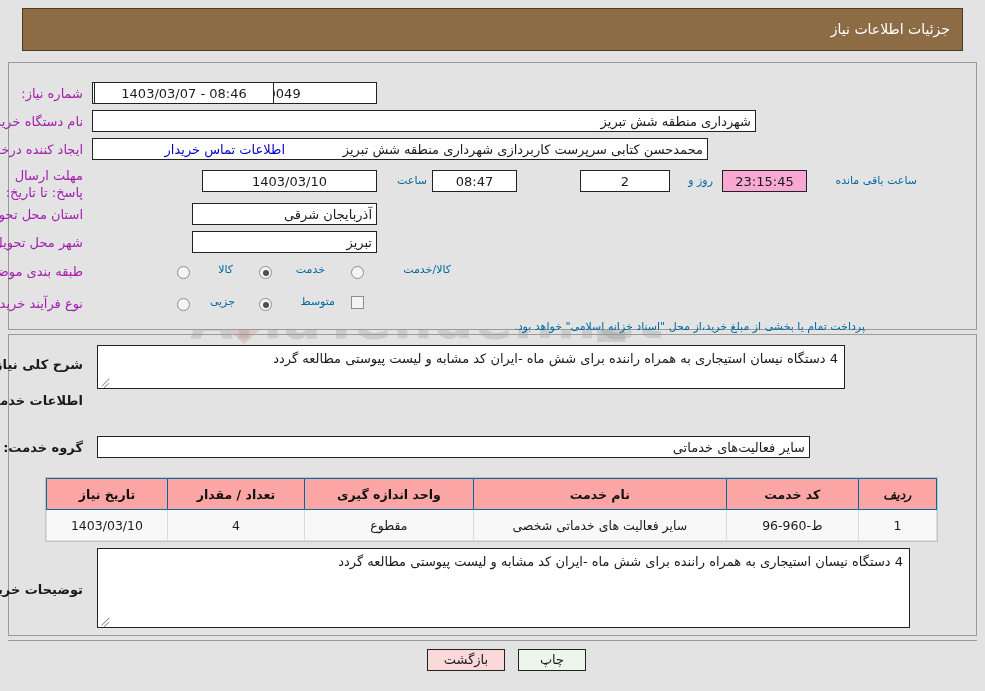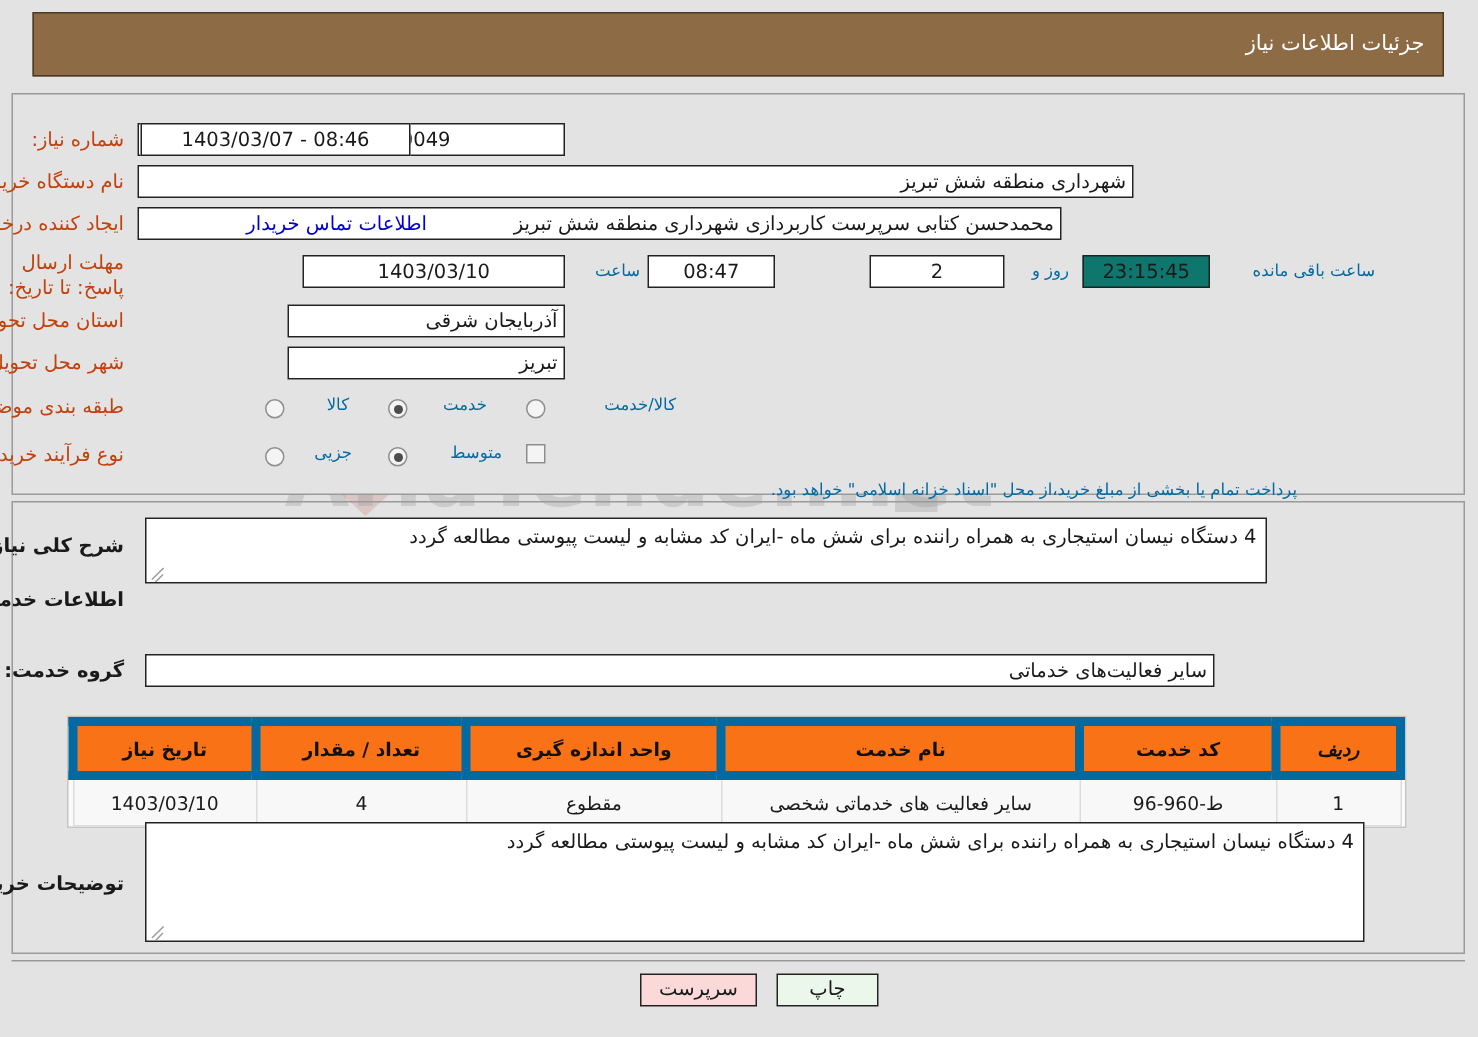--- a/index.html
+++ b/index.html
@@ -87,42 +87,42 @@
     box-sizing: border-box;
     z-index: 2;
   }
   .panel-top   { left: 8px; top: 62px;  width: 969px; height: 268px; }
   .panel-mid   { left: 8px; top: 334px; width: 969px; height: 302px; background: transparent; border-color:#9a9a9a; }
 
   
   .lbl {
     position: absolute;
     font-size: 13px;
-    color: #c2410c;
+    color: #a21caf;
     text-align: right;
     white-space: nowrap;
     z-index: 4;
   }
   .fld {
     position: absolute;
     border: 1px solid #222;
     background: #ffffff;
     box-sizing: border-box;
     font-size: 13px;
     color: #1a1a1a;
     padding: 1px 4px;
     line-height: 19px;
     height: 22px;
     white-space: nowrap;
     overflow: hidden;
     z-index: 4;
   }
   .fld.center { text-align: center; }
   .fld.right  { text-align: right; }
-  .fld.yellow { background: #0f766e; }
+  .fld.yellow { background: #f9a8d4; }
   .link {
     position: absolute;
     color: #0000cc;
     font-size: 13px;
     text-decoration: none;
     cursor: pointer;
     z-index: 5;
     white-space: nowrap;
   }
   .plain {
@@ -210,25 +210,25 @@
     border: 1px solid #c4c4c4;
     background: #fafafa;
     box-sizing: border-box;
   }
   table.items {
     border-collapse: collapse;
     width: 100%;
     font-size: 12.5px;
   }
   table.items thead th {
-    background: #f97316;
+    background: #fca5a5;
     color: #111;
     font-weight: bold;
     height: 26px;
-    border: 6px solid #0369a1;
+    border: 1px solid #0369a1;
     padding: 2px 24px;
     text-align: center;
     white-space: nowrap;
   }
   table.items tbody td {
     background: #f8f8f8;
     height: 26px;
     border: 1px solid #dcdcdc;
     padding: 2px 6px;
     text-align: center;
@@ -361,13 +361,13 @@
 </div>
 
 <div class="section-title" style="right:902px; top:582px;">توضیحات خریدار:</div>
 <div class="ta" style="right:75px; top:548px; width:813px; height:80px;">
   <span>4 دستگاه نیسان استیجاری به همراه راننده برای شش ماه -ایران کد مشابه و لیست پیوستی مطالعه گردد</span>
   <span class="grip"></span>
 </div>
 
 <div class="hr-line" style="top:640px;"></div>
 <button class="btn btn-print">چاپ</button>
-<button class="btn btn-back">سرپرست</button>
+<button class="btn btn-back">بازگشت</button>
 
 </body></html>

